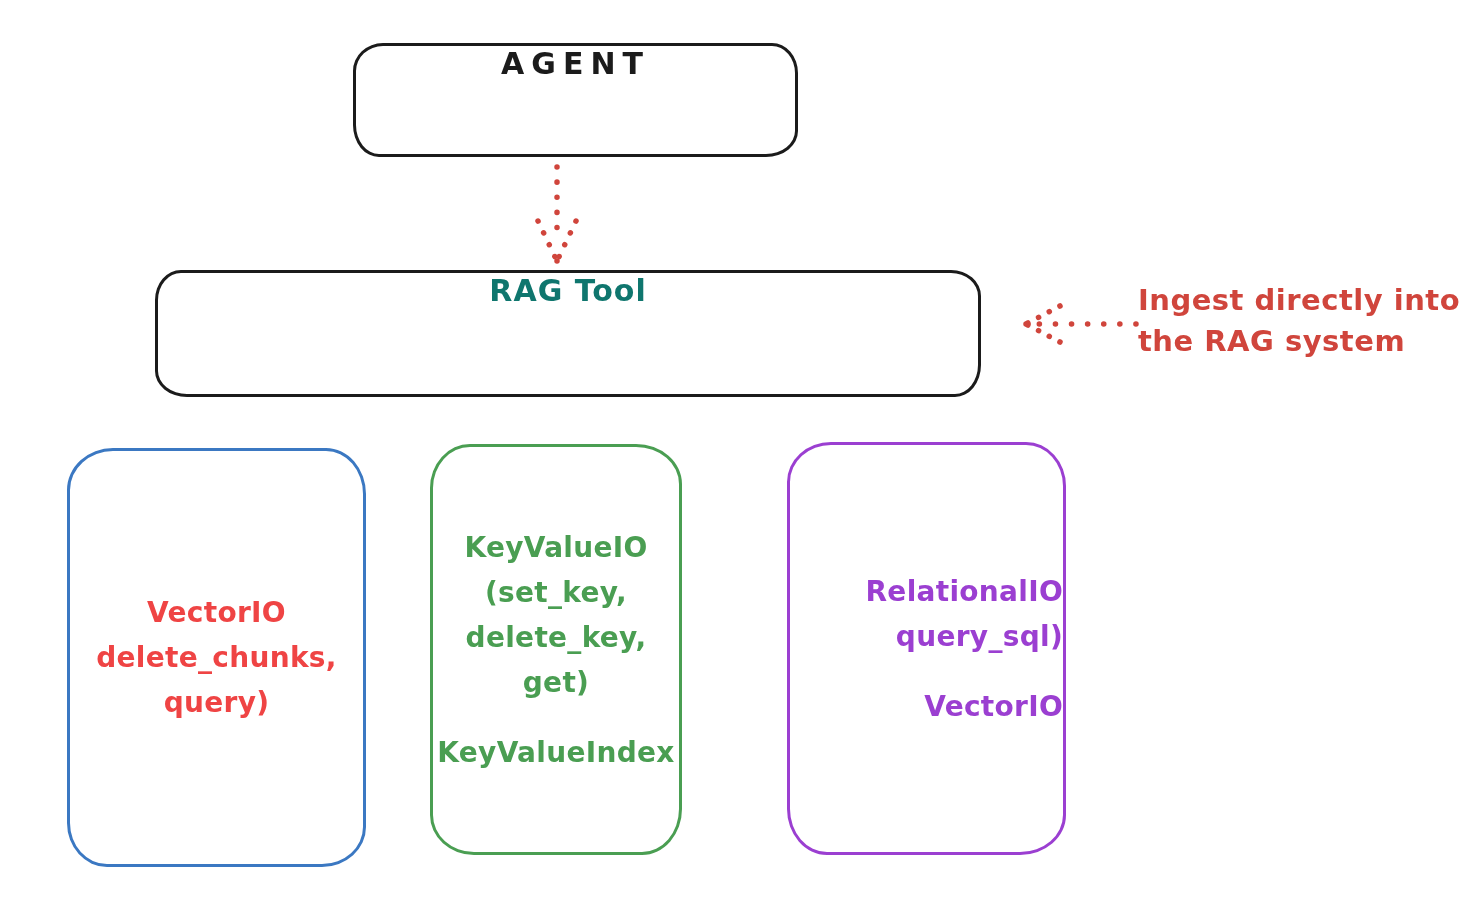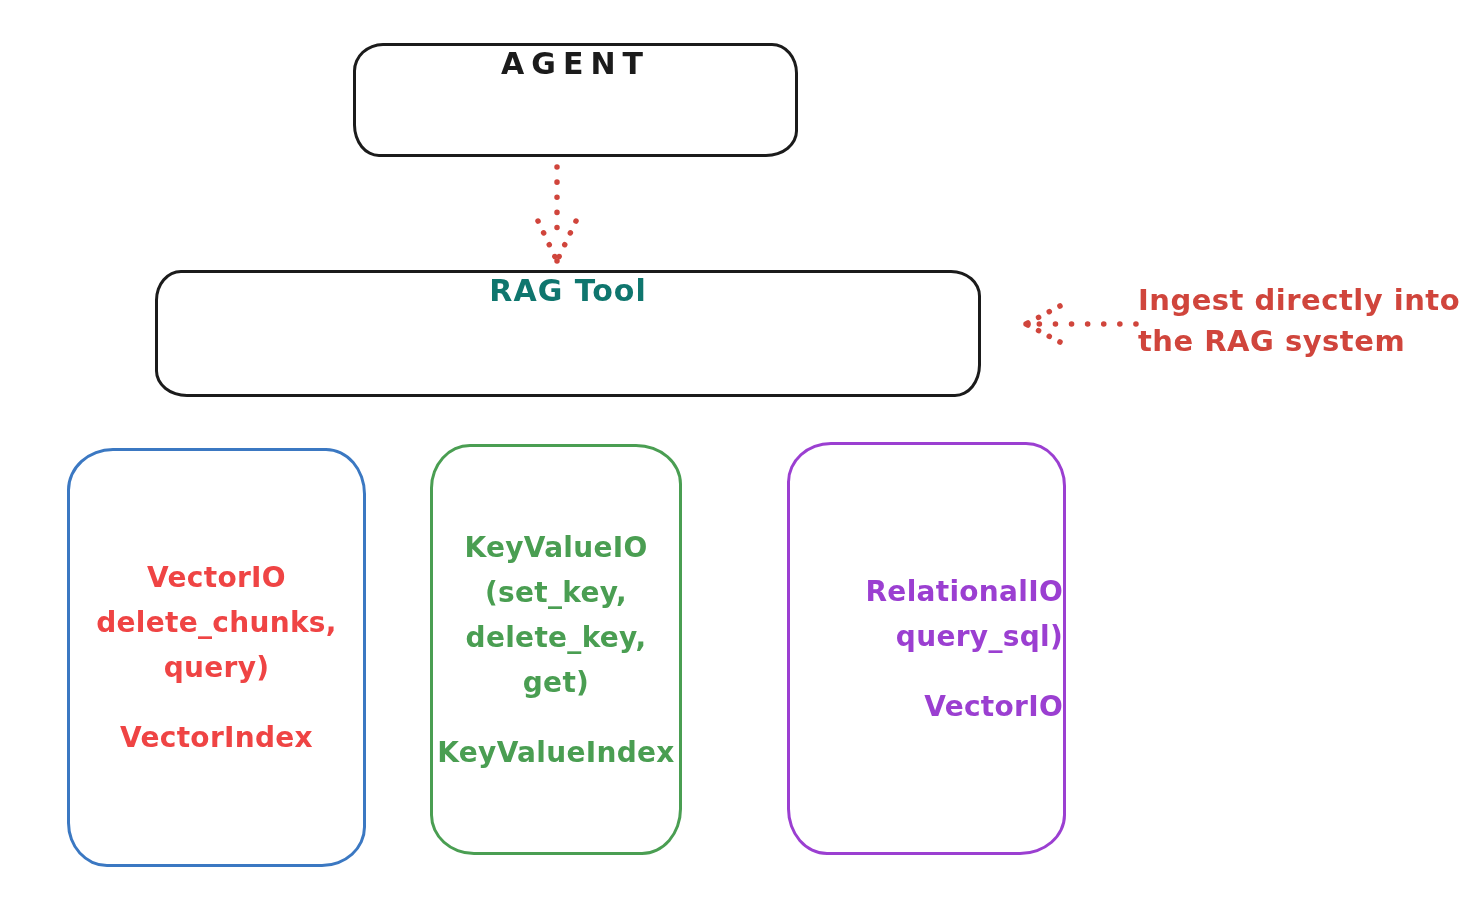--- a/index.html
+++ b/index.html
@@ -131,21 +131,20 @@
 
   <div class="annotation" style="color: rgb(208, 69, 60);">
     <div>Ingest directly into</div>
     <div>the RAG system</div>
   </div>
 
   <div class="store-box store-vector" style="border-color: rgb(59, 120, 194); color: #ef4444;">
     <div>VectorIO</div>
     <div>delete_chunks,</div>
     <div>query)</div>
-    <div class="store-index">VectorIndex</div>
   </div>
 
   <div class="store-box store-keyvalue" style="border-color: rgb(74, 158, 82); color: rgb(74, 158, 82);">
     <div>KeyValueIO</div>
     <div>(set_key,</div>
     <div>delete_key, get)</div>
     <div class="store-index">KeyValueIndex</div>
   </div>
 
   <div class="store-box store-relational" style="border-color: rgb(155, 63, 209); color: rgb(155, 63, 209);">

